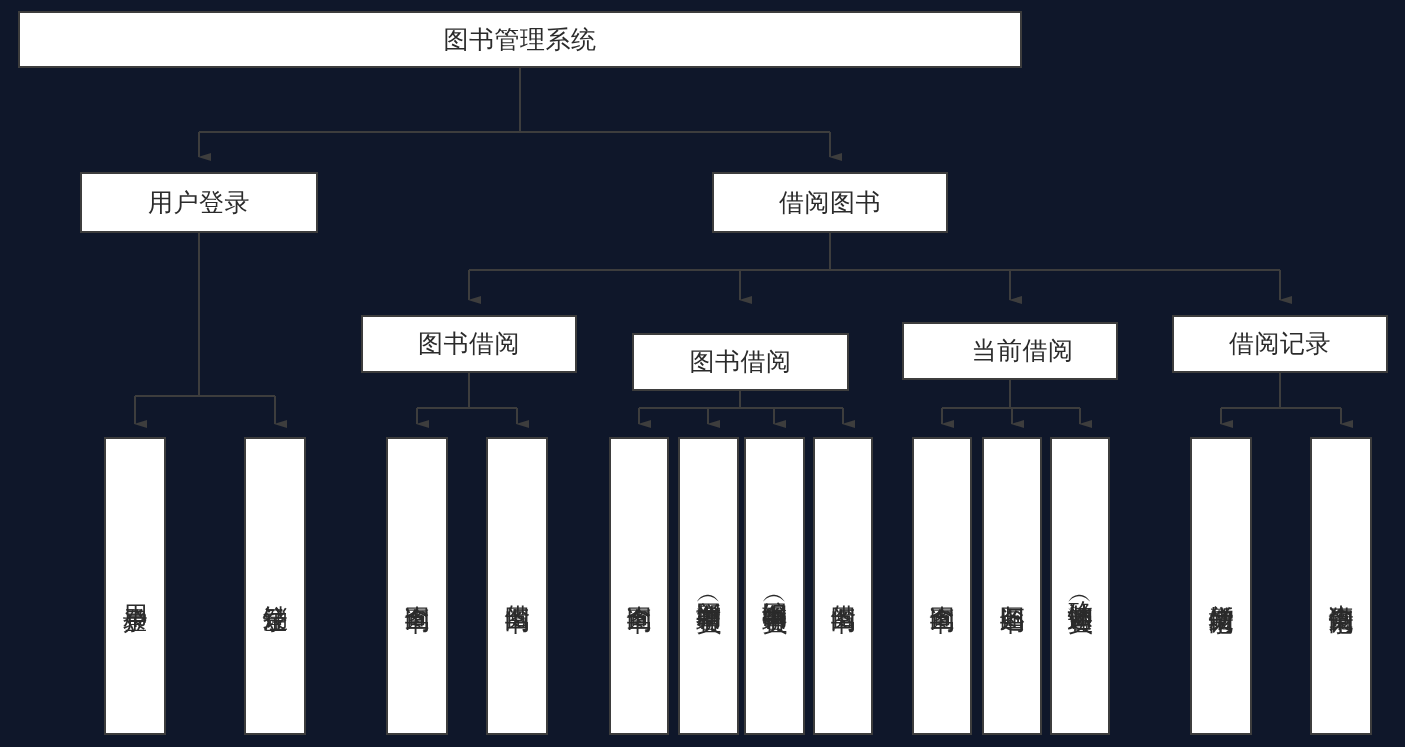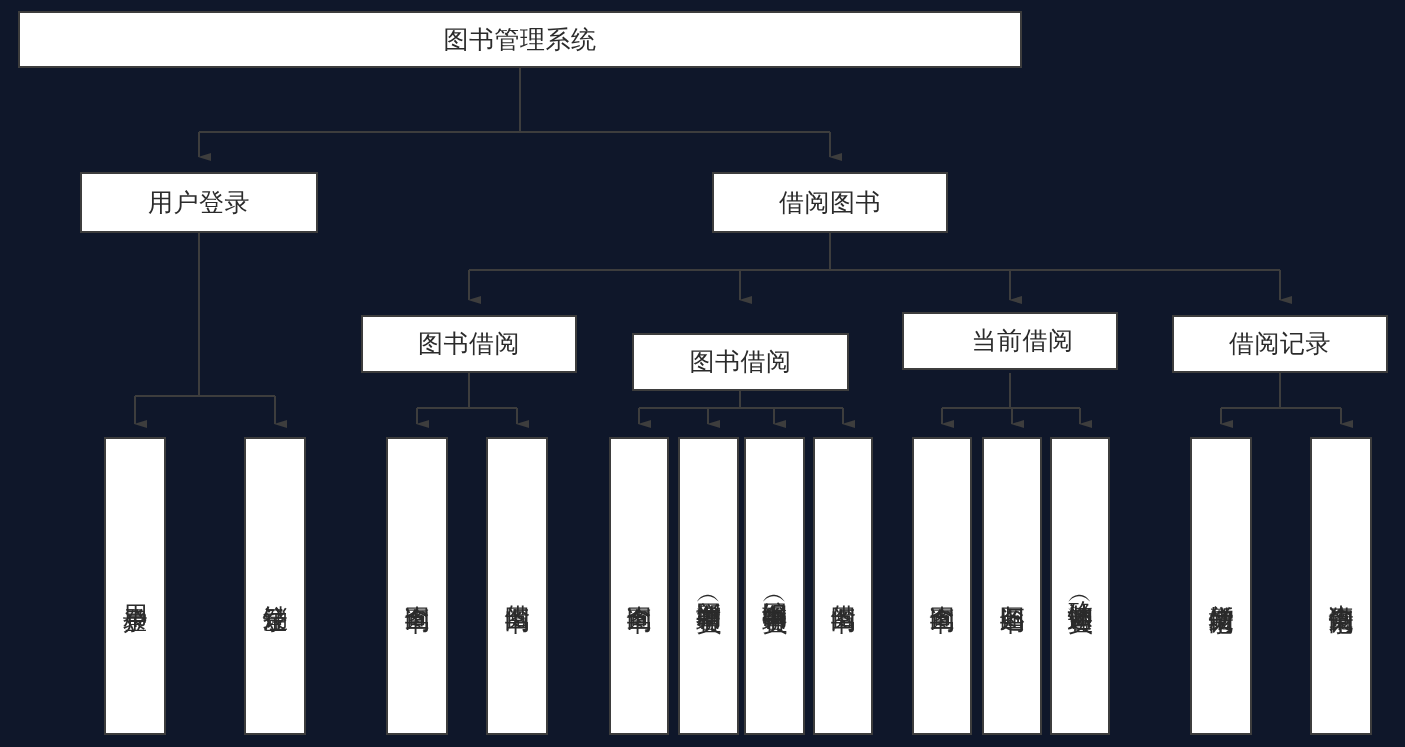--- a/index.html
+++ b/index.html
@@ -134,21 +134,21 @@
   <div class="node horiz" style="left: 712px; top: 172px; width: 236px; height: 61px;">
     <span class="label">借阅图书</span>
   </div>
 
   <div class="node horiz" style="left: 361px; top: 315px; width: 216px; height: 58px;">
     <span class="label">图书借阅</span>
   </div>
   <div class="node horiz" style="left: 632px; top: 301px; width: 217px; height: 58px; margin-top: 32px;">
     <span class="label">图书借阅</span>
   </div>
-  <div class="node horiz" style="left: 902px; top: 312px; width: 216px; height: 58px; padding-left: 25px;">
+  <div class="node horiz" style="left: 902px; top: 322px; width: 216px; height: 58px; padding-left: 25px;">
     <span class="label">当前借阅</span>
   </div>
   <div class="node horiz" style="left: 1172px; top: 315px; width: 216px; height: 58px; justify-content: center;">
     <span class="label">借阅记录</span>
   </div>
 
   <div class="node vert" style="left: 104px; top: 437px; width: 62px; height: 298px;">
     <span class="label">用户登录</span>
   </div>
   <div class="node vert" style="left: 244px; top: 437px; width: 62px; height: 298px;">

